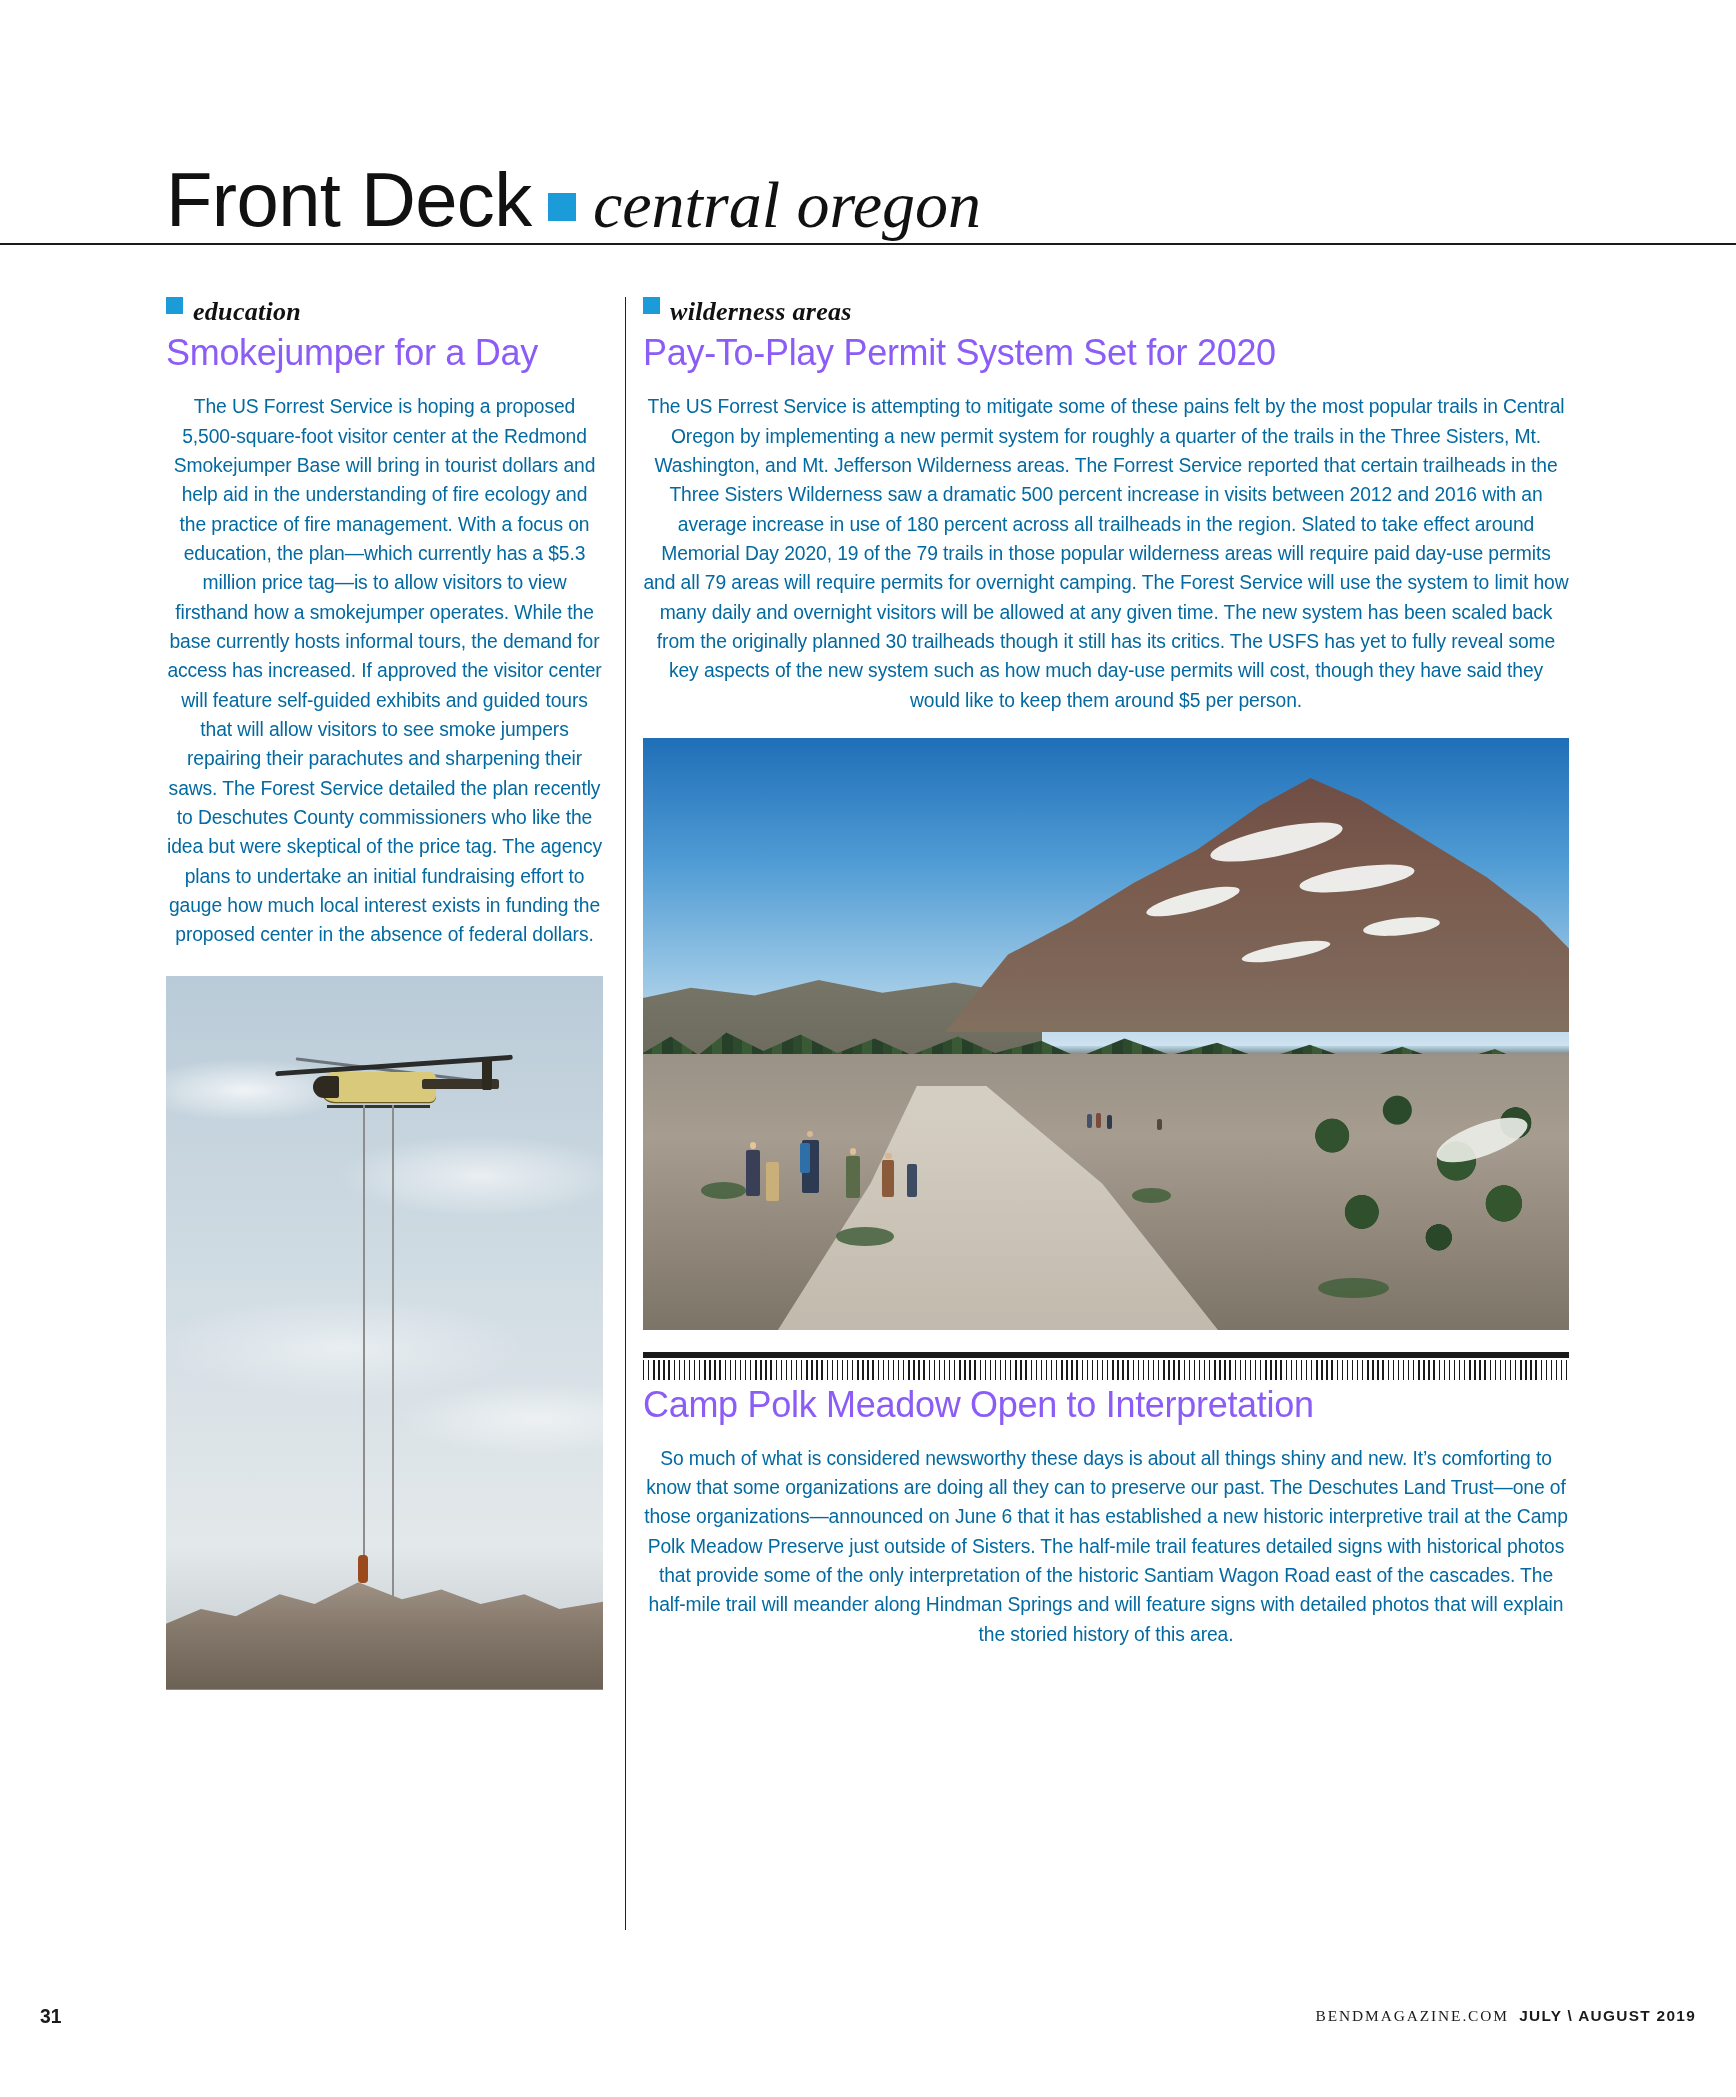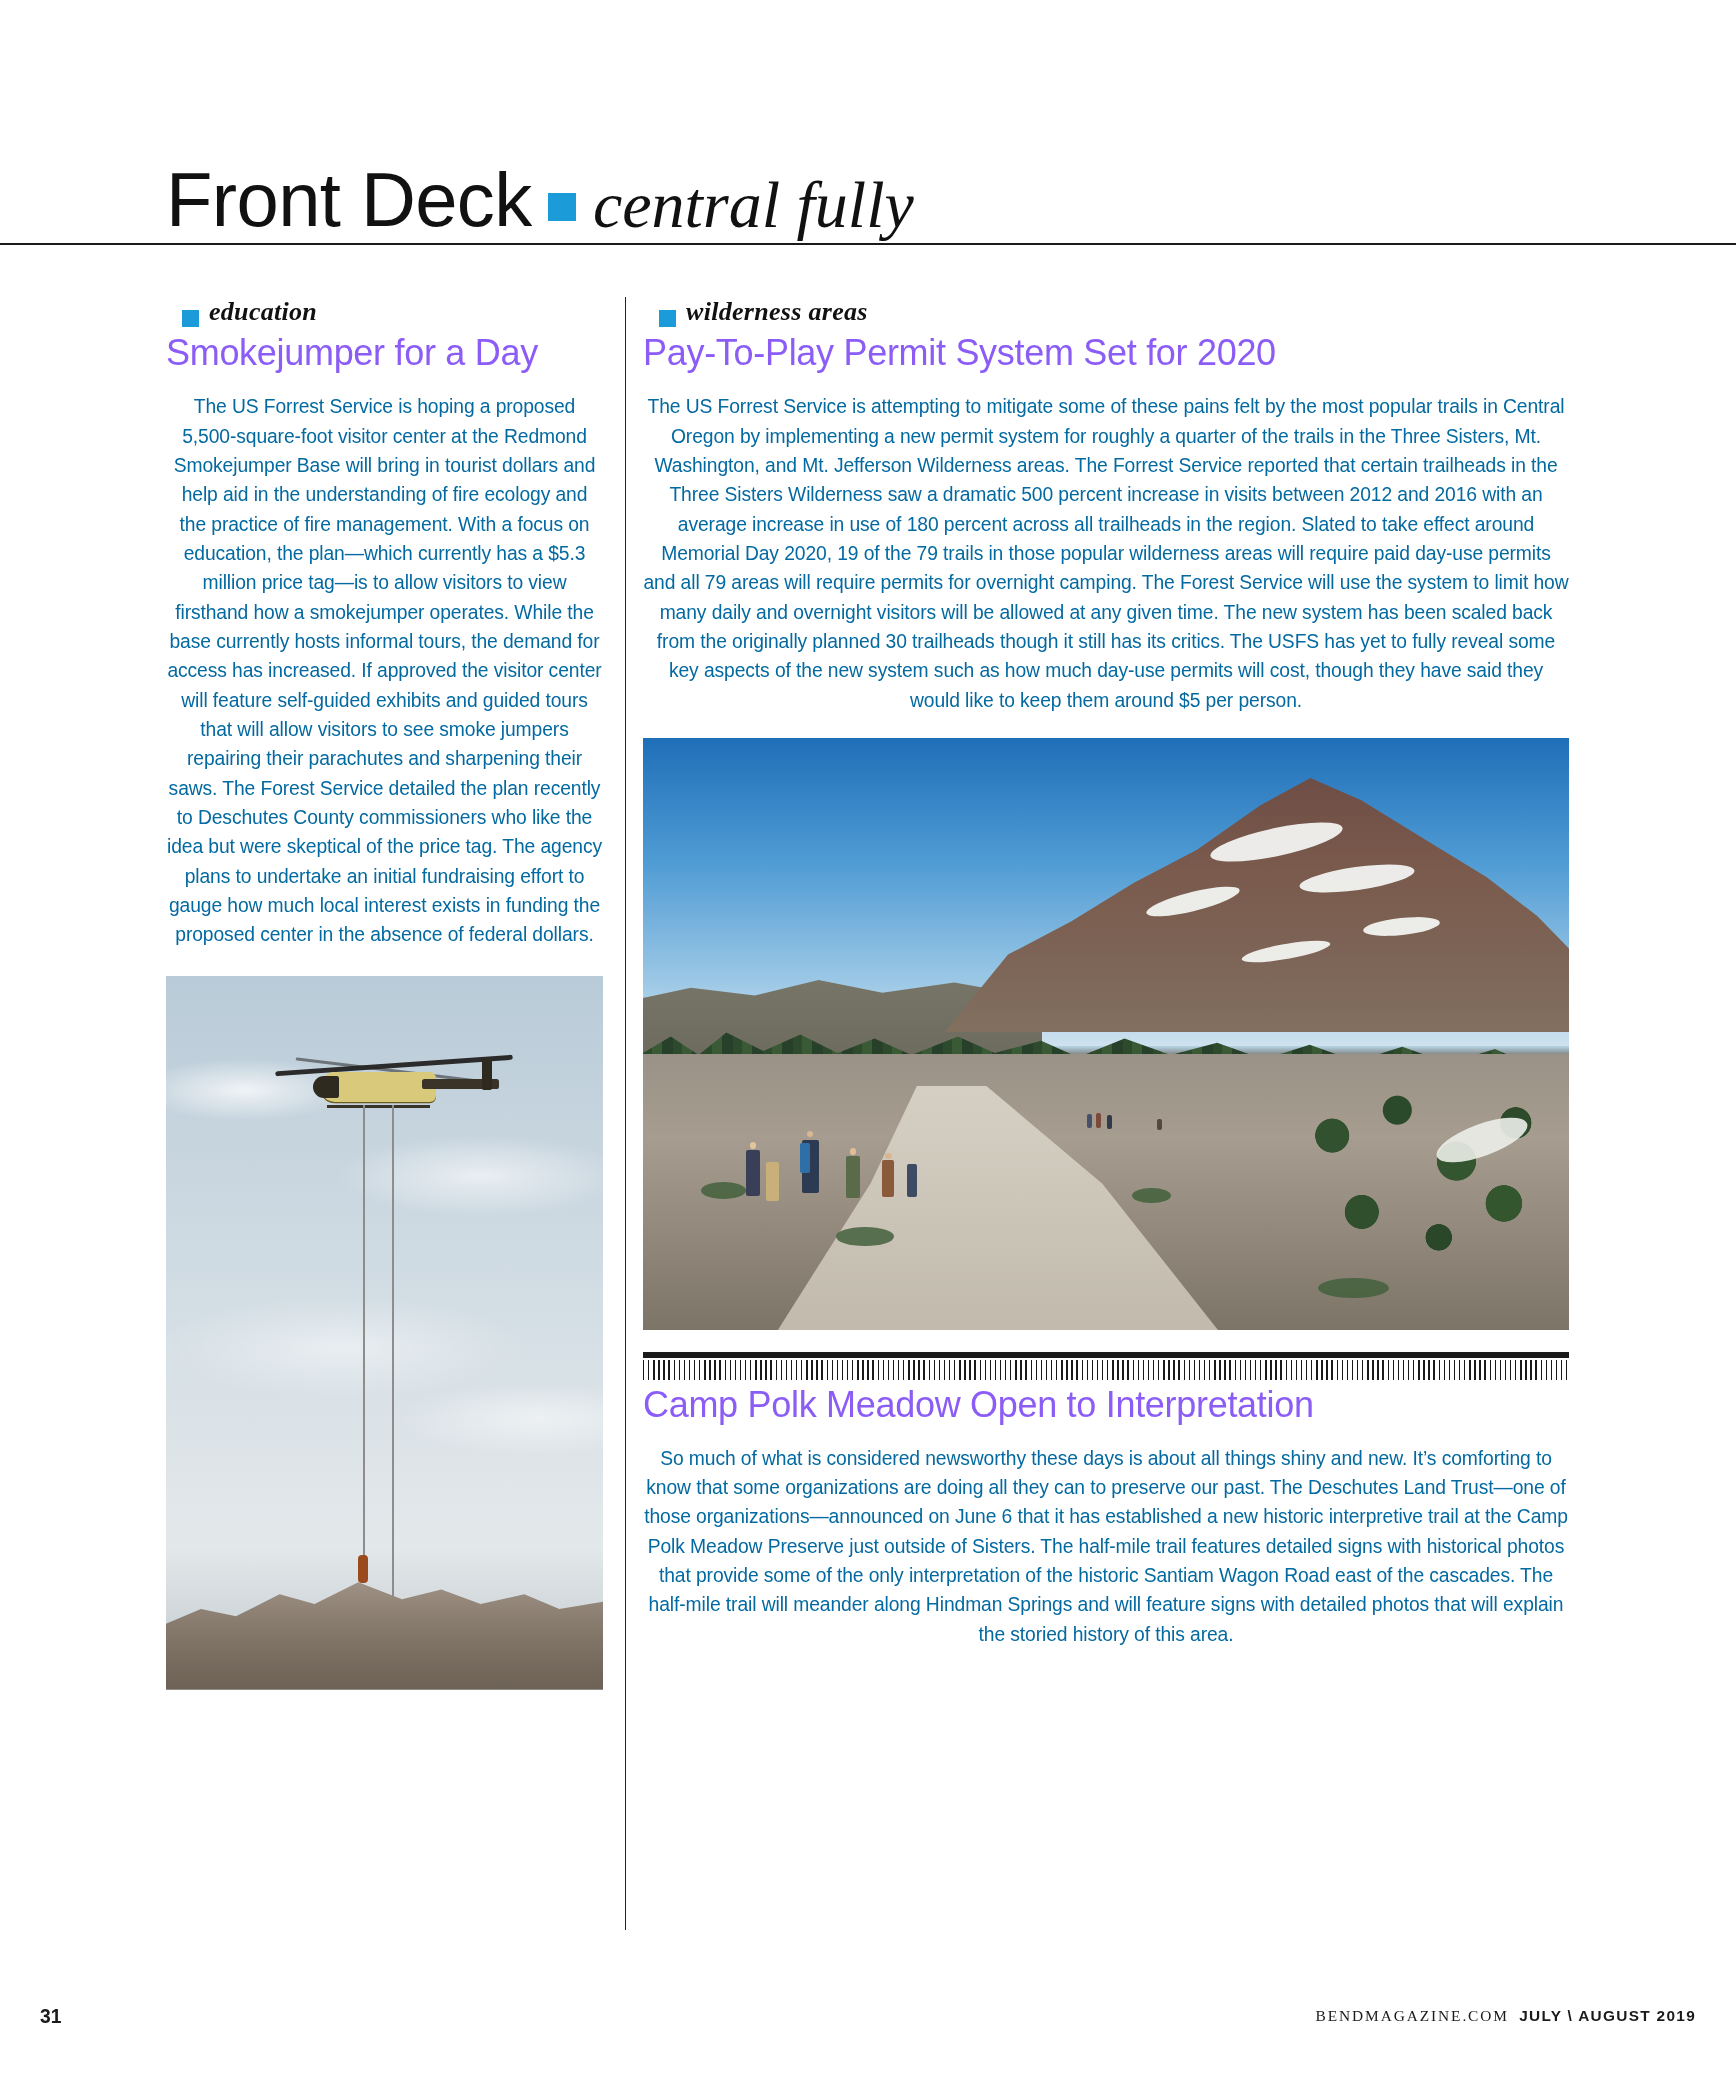--- a/index.html
+++ b/index.html
@@ -81,23 +81,22 @@
     left: 625px;
     top: 297px;
     width: 1.3px;
     height: 1633px;
     background: #222;
   }
 
   
   .kicker {
     display: flex;
-    align-items: flex-end;
+    align-items: flex-start;
     margin-bottom: 6.4px;
-    margin-left: 16px;
   }
   .kicker-square {
     width: 16.7px;
     height: 16.7px;
     background: #1B9BD8;
     margin-right: 10.3px;
     flex: 0 0 auto;
   }
   .kicker-text {
     font-family: "Liberation Serif", serif;
@@ -413,21 +412,21 @@
   }
 </style>
 </head>
 <body>
 
 <div class="page">
 
   <div class="masthead">
     <span class="masthead-title">Front Deck</span>
     <span class="masthead-square"></span>
-    <span class="masthead-sub">central fully</span>
+    <span class="masthead-sub">central oregon</span>
   </div>
   <div class="masthead-rule"></div>
 
   <div class="col-divider"></div>
 
   <div class="col-left">
 
     <div class="kicker">
       <span class="kicker-square"></span>
       <span class="kicker-text">education</span>

